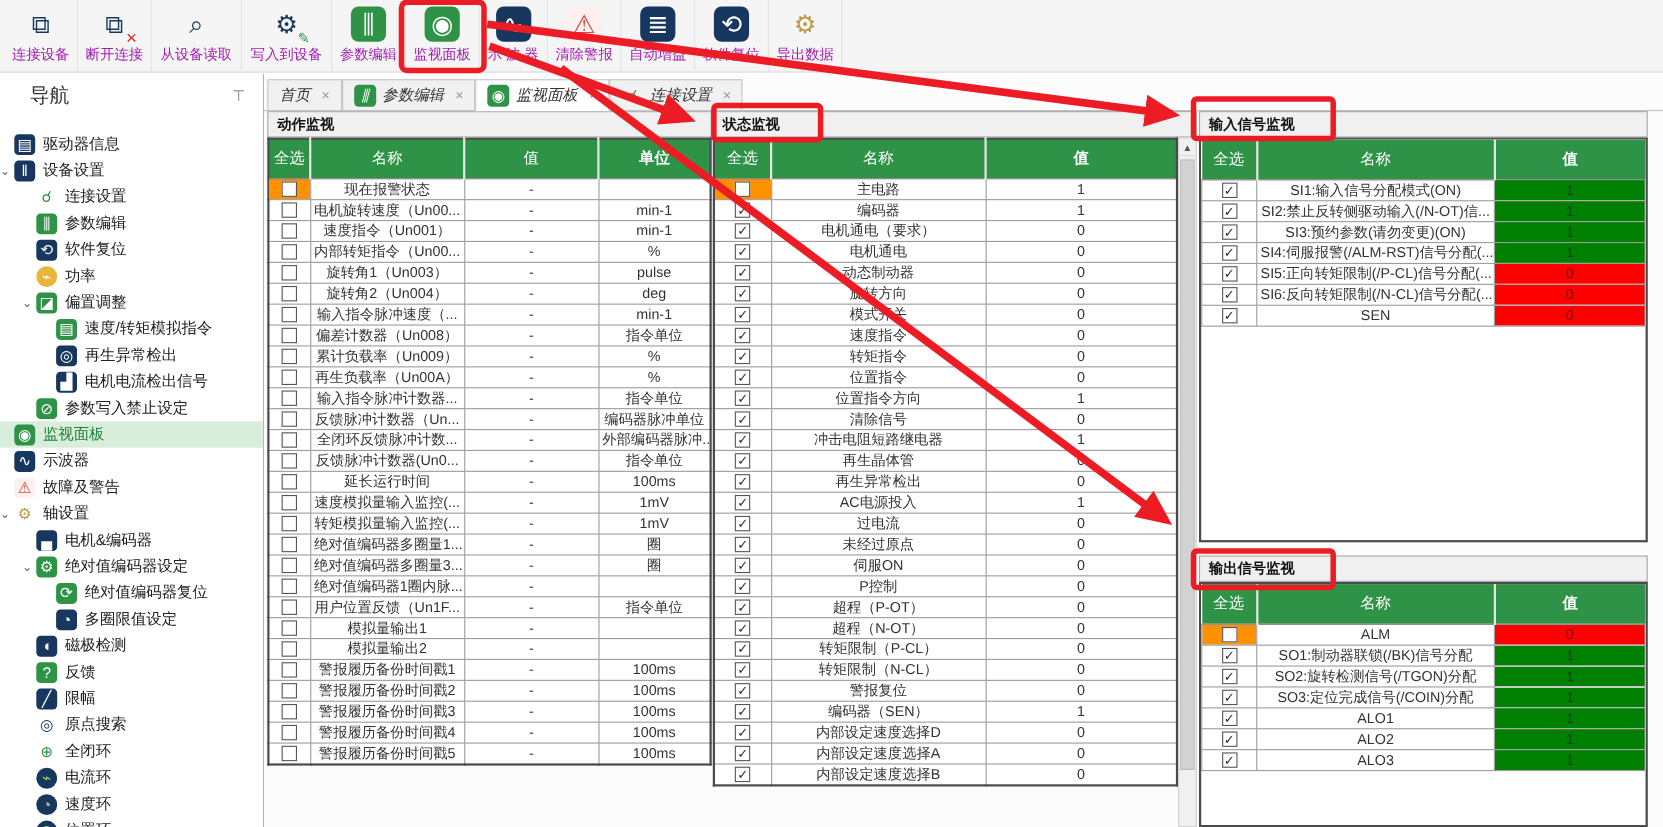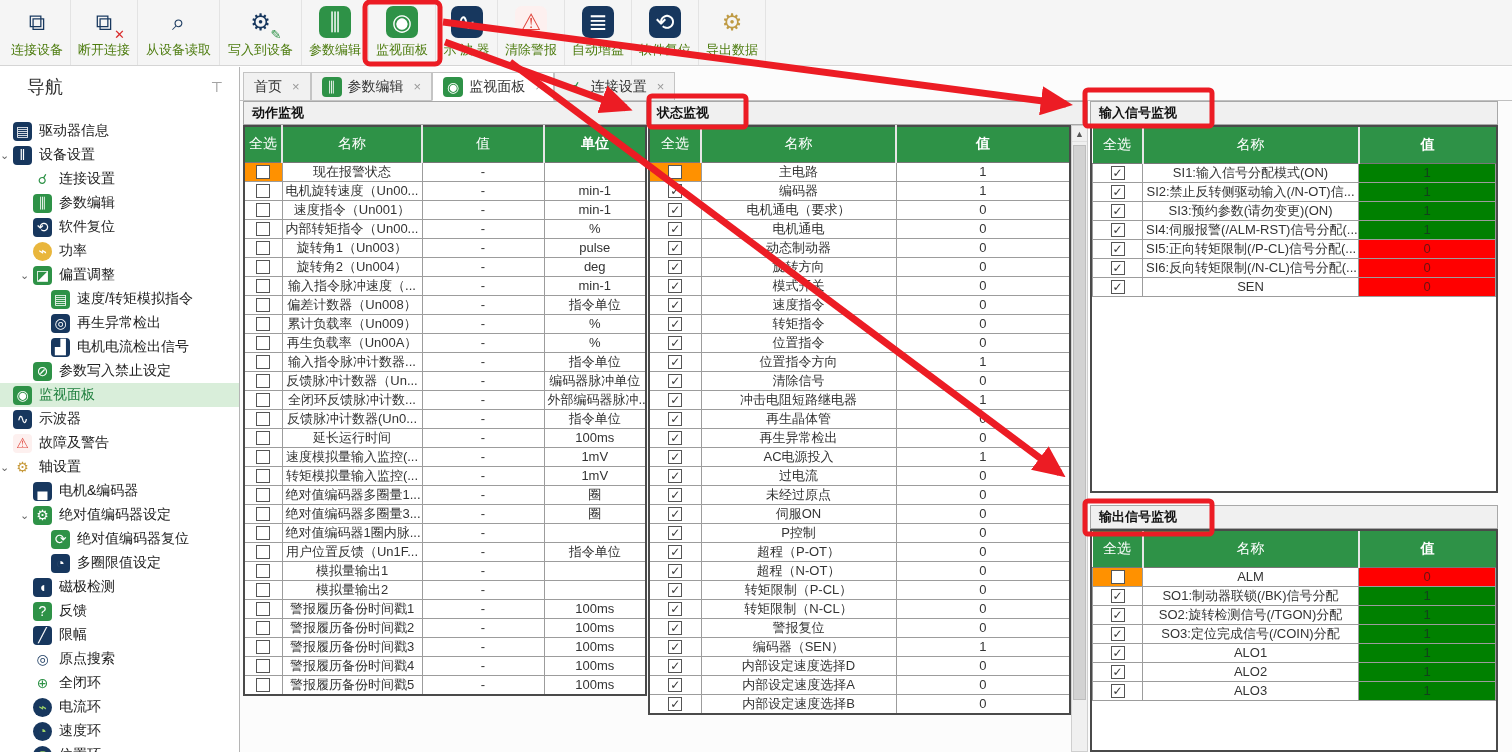--- a/index.html
+++ b/index.html
@@ -9,21 +9,21 @@
   
   .toolbar { position:absolute; left:0; top:0; width:1512px; height:66px; background:#f5f5f5;
              border-bottom:1px solid #d5d5d5; display:flex; padding-left:4px; }
   .tb-btn { width:67px; border-right:1px solid #e3e3e3; display:flex; flex-direction:column;
             align-items:center; justify-content:center; gap:3px; cursor:pointer; }
   .tb-btn.wide { width:82px; } .tb-btn.narrow { width:62px; }
   .tb-icon { width:32px; height:32px; border-radius:7px; display:flex; align-items:center;
              justify-content:center; font-size:23px; line-height:1; position:relative; }
   .tb-badge { position:absolute; right:-5px; bottom:-3px; font-size:13px; font-weight:bold; }
   .tb-badge:empty { display:none; }
-  .tb-label { font-size:13px; color:#4d7c0f; white-space:nowrap; }
+  .tb-label { font-size:13px; color:#a21caf; white-space:nowrap; }
 
   
   .sidebar { position:absolute; left:0; top:67px; width:240px; height:685px; background:#fff;
              border-right:1px solid #b5b5b5; overflow:hidden; }
   .sidebar-header { height:40px; display:flex; align-items:flex-start; justify-content:space-between;
                     padding:8px 16px 0 27px; font-size:18px; color:#333; }
   .pin { color:#888; font-size:14px; padding-top:4px; cursor:pointer; }
   .tree { margin-top:12px; }
   .tree-row { height:24px; display:flex; align-items:center; font-size:14px; color:#222; cursor:pointer; white-space:nowrap; }
   .tree-row.lv0 { padding-left:13px; } .tree-row.lv1 { padding-left:33px; } .tree-row.lv2 { padding-left:51px; }
@@ -32,21 +32,21 @@
   .tree-icon { width:19px; height:19px; border-radius:4px; margin-right:7px; display:flex; flex:none;
                align-items:center; justify-content:center; font-size:14px; line-height:1; }
   .tree-icon.round { border-radius:50%; }
   .tree-row.sel { background:#d9eeda; }
   .tree-row.sel .tree-label { color:#1f7f3e; }
 
   
   .main { position:absolute; left:240px; top:67px; width:1272px; height:685px; background:#fcfcfc; }
   .tabbar { position:absolute; left:3px; top:5px; height:29px; display:flex; align-items:flex-end; z-index:2; }
   .tab { height:29px; display:flex; align-items:center; gap:6px; padding:0 10px; border:1px solid #c4c4c4;
-         background:#f1f1f1; font-size:14px; color:#333; cursor:pointer; }
+         background:#f1f1f1; font-size:14px; color:#333; cursor:pointer;font-style:italic; }
   .tab.active { background:#fff; border-bottom-color:#fff; }
   .tab-icon { width:20px; height:20px; border-radius:4px; display:flex; align-items:center;
               justify-content:center; font-size:14px; line-height:1; }
   .tab-close { color:#999; font-size:13px; margin-left:4px; }
   .tabline { position:absolute; left:0; top:33px; width:100%; border-top:1px solid #c0c0c0; }
 
   .panel { position:absolute; top:34px; }
   #panel-action { left:3px;   width:404px; }
   #panel-status { left:408px; width:440px; }
   #panel-right  { left:850px; width:408px; height:651px; }

